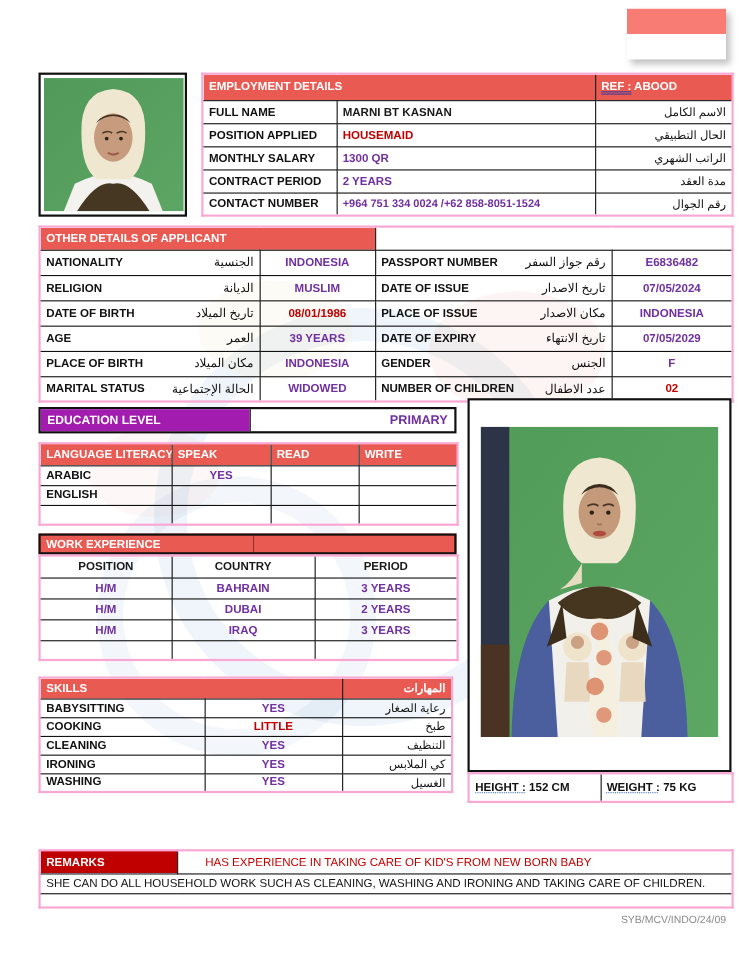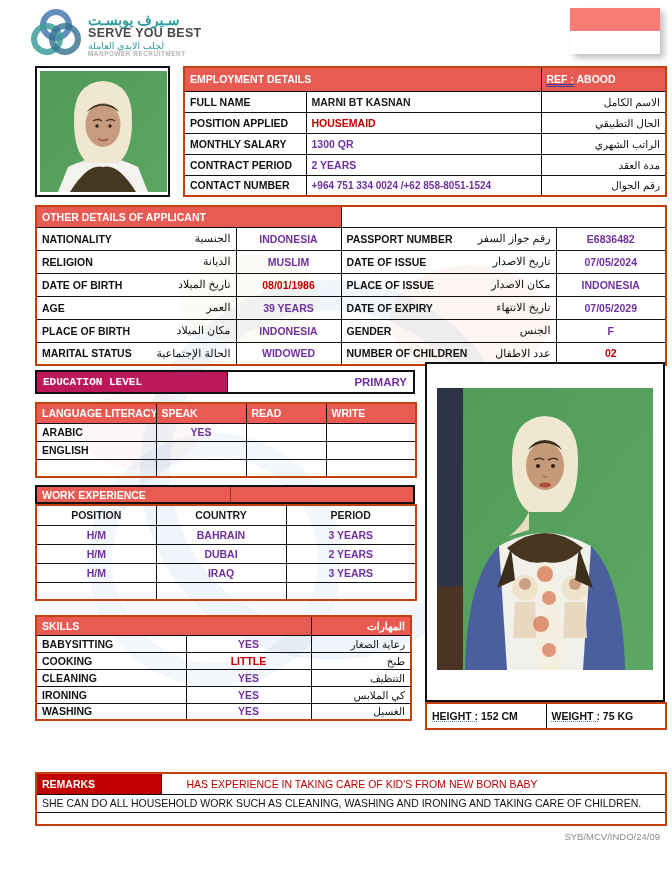--- a/index.html
+++ b/index.html
@@ -22,21 +22,21 @@
   .logo-en-small { color: #b3b3b3; font-size: 6.3px; font-weight: bold; letter-spacing: .6px; }
 
   
   .flag { left: 570px; top: 8px; width: 90px; height: 46px; z-index: 2;
           box-shadow: 4px 4px 6px rgba(0,0,0,.25); }
   .flag .top { height: 23px; background: #f97c74; }
   .flag .bottom { height: 23px; background: #ffffff; }
 
   
   table.t { position: absolute; border-collapse: collapse; table-layout: fixed;
-            background: transparent; border: 2px solid #c2410c; z-index: 1; }
+            background: transparent; border: 2px solid #f9a8d4; z-index: 1; }
   table.t td { border: 1px solid #111; font-size: 10.5px; padding: 0 5px;
                vertical-align: middle; overflow: hidden; white-space: nowrap; color: #111; }
   .hdr { background: #e95a52; color: #fff !important; font-weight: bold; font-size: 11px; }
   .lbl { font-weight: bold; color: #111; }
   .val { font-weight: bold; text-align: center; }
   .val-left { font-weight: bold; text-align: left; }
   .ar { text-align: right; font-size: 11px; }
   .c-purple { color: #7030a0 !important; }
   .c-red { color: #c00000 !important; }
   .c-black { color: #1a1a1a !important; }
@@ -45,22 +45,22 @@
 
   
   .photo-frame { border: 2px solid #111; background: #fff; z-index: 1; }
   .photo-small { left: 35px; top: 66px; width: 135px; height: 131px; padding: 3px; }
   .photo-big { left: 425px; top: 362px; width: 240px; height: 340px; padding: 24px 10px 0 10px; }
   .photo-frame svg { display: block; }
 
   
   .edu-bar { left: 35px; top: 370px; width: 380px; height: 24px; border: 2px solid #111;
              display: flex; z-index: 1; }
-  .edu-bar .red { width: 190px; background: #be185d; color: #fff; font-weight: bold;
-                  font-size: 11px; display: flex; align-items: center; padding-left: 6px; font-family: Liberation Mono, monospace; }
+  .edu-bar .red { width: 190px; background: #a21caf; color: #fff; font-weight: bold;
+                  font-size: 11px; display: flex; align-items: center; padding-left: 6px; }
   .edu-bar .white { flex: 1; border-left: 1px solid #111; display: flex; align-items: center;
                     justify-content: flex-end; padding-right: 6px; font-weight: bold;
                     font-size: 11.5px; color: #7030a0; background: transparent; }
   .we-bar { left: 35px; top: 485px; width: 380px; height: 19px; border: 2px solid #111;
             background: #e95a52; color: #fff; font-weight: bold; font-size: 10.5px;
             display: flex; align-items: center; padding-left: 5px; z-index: 1; }
   .we-bar .divider { position: absolute; left: 193px; top: 0; bottom: 0; width: 1px;
                      background: rgba(60,0,0,.45); }
 
   
@@ -82,35 +82,20 @@
   <div class="watermark">
     <svg width="672" height="873">
       <circle cx="330" cy="470" r="175" fill="none" stroke="rgba(120,170,210,0.12)" stroke-width="30"></circle>
       <circle cx="215" cy="560" r="115" fill="none" stroke="rgba(120,170,210,0.09)" stroke-width="24"></circle>
       <ellipse cx="470" cy="320" rx="80" ry="55" fill="rgba(238,175,165,0.13)"></ellipse>
       <ellipse cx="250" cy="300" rx="70" ry="45" fill="rgba(240,220,175,0.12)"></ellipse>
       <ellipse cx="140" cy="430" rx="60" ry="40" fill="rgba(238,190,180,0.10)"></ellipse>
     </svg>
   </div>
 
-  <div class="abs logo">
-    <span>
-      <svg width="56" height="54" viewBox="0 0 56 54">
-        <circle cx="28" cy="19" r="13" fill="none" stroke="#4a79b0" stroke-width="6" opacity="0.85"></circle>
-        <circle cx="19" cy="33" r="13" fill="none" stroke="#3f9d9d" stroke-width="6" opacity="0.85"></circle>
-        <circle cx="37" cy="33" r="13" fill="none" stroke="#35708f" stroke-width="6" opacity="0.8"></circle>
-      </svg>
-    </span>
-    <span class="logo-text">
-      <span class="logo-ar-big">سـيرف يوبسـت</span>
-      <span class="logo-en-big">SERVE YOU BEST</span>
-      <span class="logo-ar-small">لجلب الايدي العاملة</span>
-      <span class="logo-en-small">MANPOWER RECRUITMENT</span>
-    </span>
-  </div>
 
   <div class="abs flag">
     <div class="top"></div>
     <div class="bottom"></div>
   </div>
 
   <div class="abs photo-frame photo-small">
     <svg width="127" height="121" viewBox="0 0 127 121">
       <rect width="127" height="121" fill="#57a05e"></rect>
       <rect width="127" height="121" fill="url(#gsmall)" opacity="0.25"></rect>

